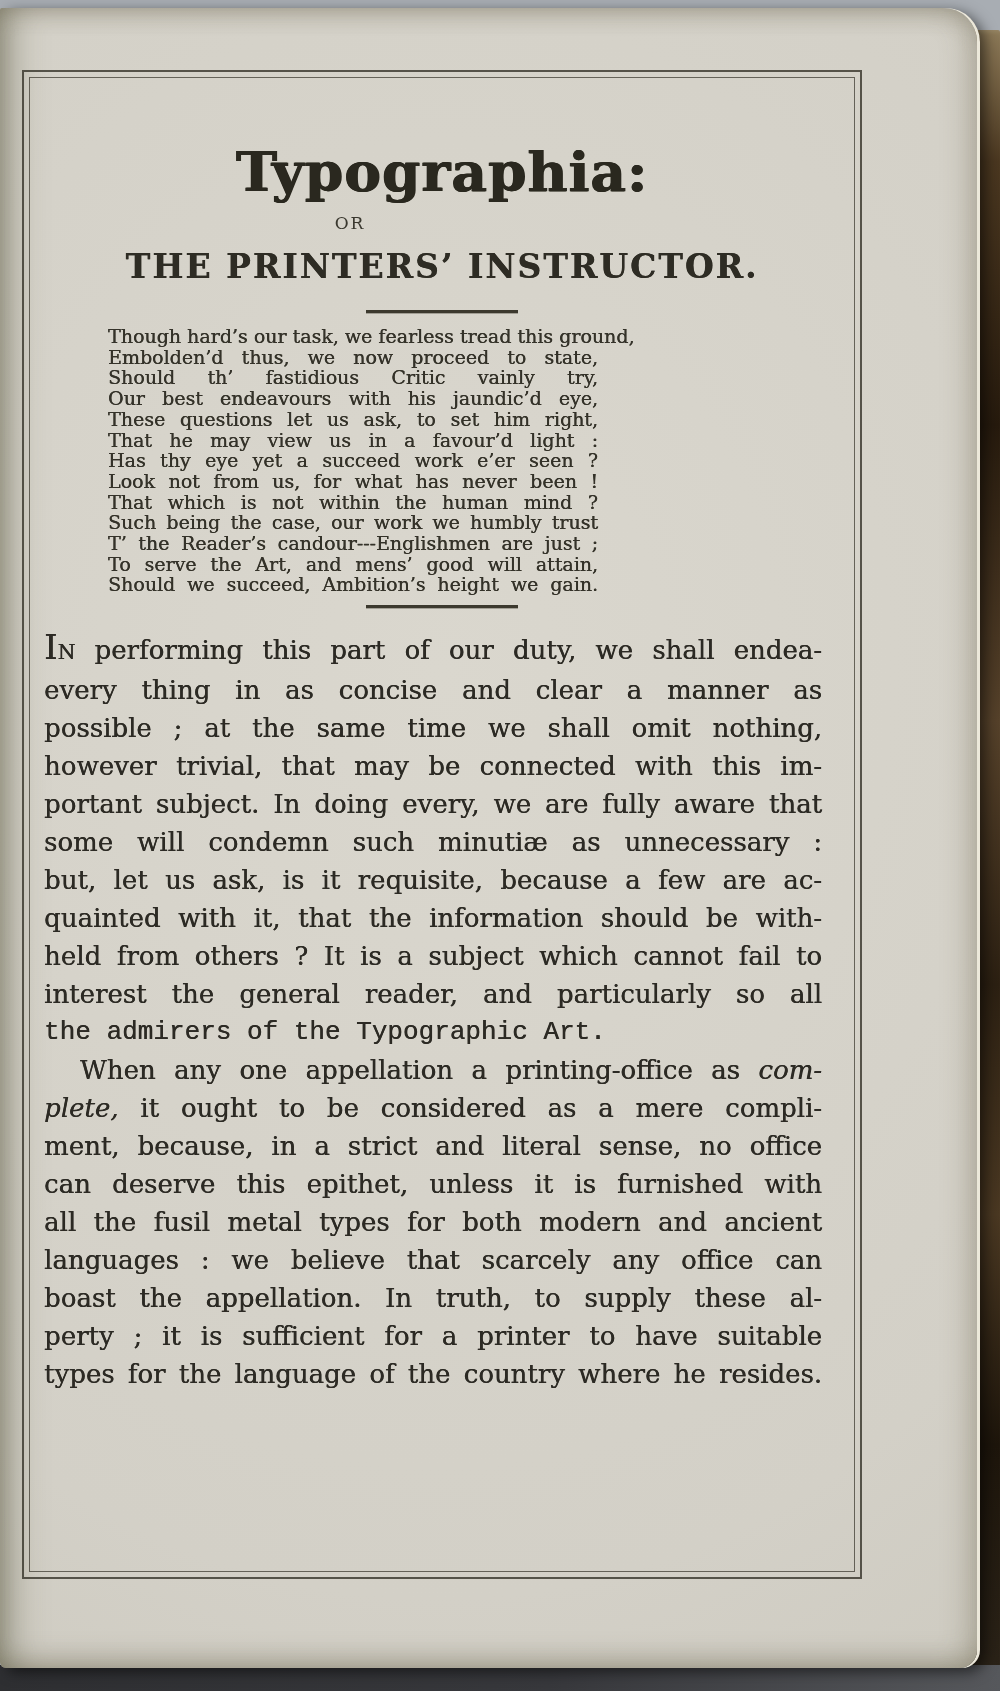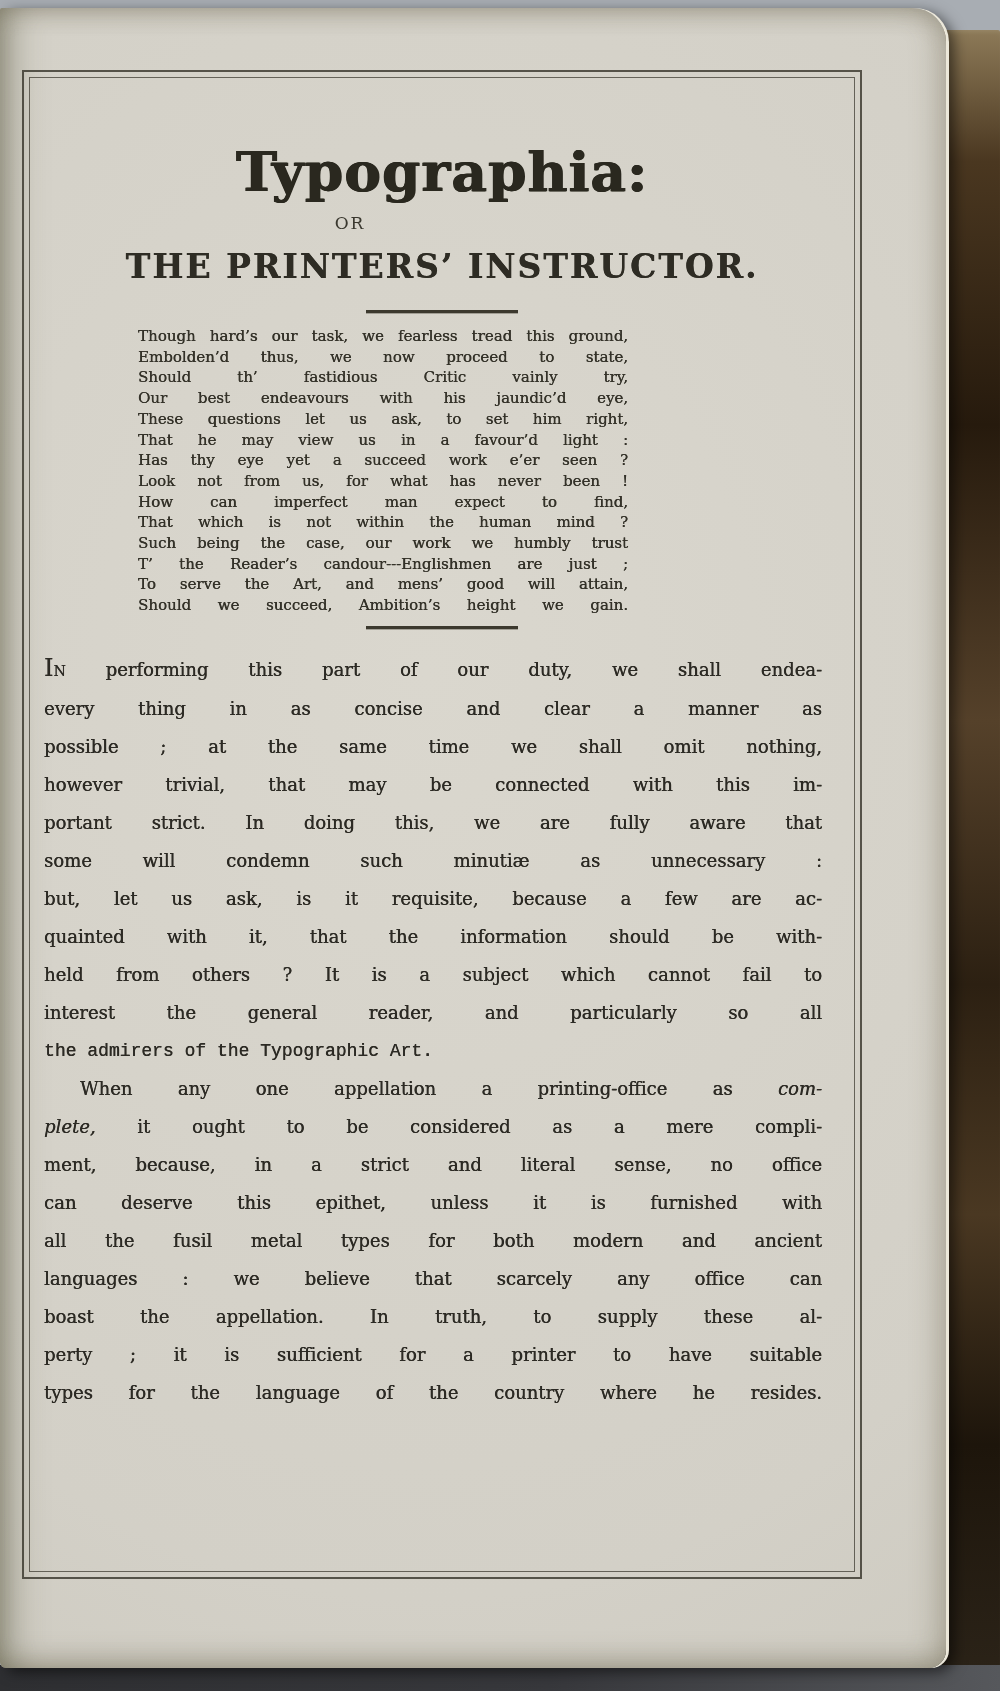--- a/index.html
+++ b/index.html
@@ -29,20 +29,21 @@
     background:
       radial-gradient(ellipse 130% 90% at 45% 40%, var(--paper,#dad7ce) 0%, #d3d0c7 62%, #c8c5ba 100%);
     border-radius:2px 34px 18px 6px;
     box-shadow:
       3px 0 0 #ece8da,
       8px 4px 14px rgba(0,0,0,.55),
       inset -12px 0 26px rgba(95,85,60,.22),
       inset 26px 0 36px -18px rgba(75,75,50,.5),
       inset 0 -18px 30px -14px rgba(105,100,78,.35),
       inset 0 16px 24px -14px rgba(105,100,78,.3);
+    padding-left: 31px;
   }
   
   .frame-outer{
     position:absolute;left:22px;top:62px;width:836px;height:1505px;
     border:2px solid rgba(52,50,40,.8);
   }
   .frame-inner{
     position:absolute;inset:5px;
     border:1px solid rgba(52,50,40,.7);
   }
@@ -65,28 +66,28 @@
     margin:14px 0 0;text-align:center;
     font-size:33px;line-height:38px;font-weight:bold;letter-spacing:2px;
     color:#2e2c24;text-shadow:0.4px 0 0 currentColor;
   }
   .rule{
     width:152px;height:3px;background:#3c392e;margin:24px auto 0;
     box-shadow:0 1px 0 rgba(60,57,46,.35);
   }
   .rule2{margin-top:10px;}
   .poem{
-    margin:13px 0 0 108px;width:490px;
-    font-size:15px;line-height:20.7px;color:#343229;
+    margin:13px 0 0 78px;width:490px;
+    font-size:19px;line-height:20.7px;color:#343229;
     text-shadow:0.3px 0 0 currentColor;
   }
   .poem .tline{white-space:nowrap;}
   .body-block{
     margin-left:14px;width:778px;
-    font-size:18px;line-height:38px;color:#2c2a24;
+    font-size:26px;line-height:38px;color:#2c2a24;
     text-shadow:0.35px 0 0 currentColor;
   }
   .body-block.first{margin-top:22px;}
   .tline{text-align:justify;text-align-last:justify;}
   .tline.noj{text-align:left;text-align-last:left;font-family:Liberation Mono, monospace;}
   .tline.ind{padding-left:36px;}
   .it{font-style:italic;}
   .sc{font-size:0.78em;}
   .lead{font-size:1.32em;line-height:1;}
 </style>
@@ -110,36 +111,35 @@
 
           <div class="poem" id="poem">
               <div class="tline"><span>Though hard’s our task, we fearless tread this ground,</span></div>
               <div class="tline"><span>Embolden’d thus, we now proceed to state,</span></div>
               <div class="tline"><span>Should th’ fastidious Critic vainly try,</span></div>
               <div class="tline"><span>Our best endeavours with his jaundic’d eye,</span></div>
               <div class="tline"><span>These questions let us ask, to set him right,</span></div>
               <div class="tline"><span>That he may view us in a favour’d light :</span></div>
               <div class="tline"><span>Has thy eye yet a succeed work e’er seen ?</span></div>
               <div class="tline"><span>Look not from us, for what has never been !</span></div>
-              <div class="tline"><span>How can imperfect man expect to find,</span></div>
               <div class="tline"><span>That which is not within the human mind ?</span></div>
               <div class="tline"><span>Such being the case, our work we humbly trust</span></div>
               <div class="tline"><span>T’ the Reader’s candour---Englishmen are just ;</span></div>
               <div class="tline"><span>To serve the Art, and mens’ good will attain,</span></div>
               <div class="tline"><span>Should we succeed, Ambition’s height we gain.</span></div>
             </div>
 
           <div class="rule rule2"></div>
 
           <div class="body-block first" id="para1">
               <div class="tline"><span class="lead">I</span><span class="sc">N</span><span> performing this part of our duty, we shall endea-</span></div>
               <div class="tline"><span>every thing in as concise and clear a manner as</span></div>
               <div class="tline"><span>possible ; at the same time we shall omit nothing,</span></div>
               <div class="tline"><span>however trivial, that may be connected with this im-</span></div>
-              <div class="tline"><span>portant strict. In doing this, we are fully aware that</span></div>
+              <div class="tline"><span>portant subject. In doing every, we are fully aware that</span></div>
               <div class="tline"><span>some will condemn such minutiæ as unnecessary :</span></div>
               <div class="tline"><span>but, let us ask, is it requisite, because a few are ac-</span></div>
               <div class="tline"><span>quainted with it, that the information should be with-</span></div>
               <div class="tline"><span>held from others ? It is a subject which cannot fail to</span></div>
               <div class="tline"><span>interest the general reader, and particularly so all</span></div>
               <div class="tline noj"><span>the admirers of the Typographic Art.</span></div>
             </div>
           <div class="body-block" id="para2">
               <div class="tline ind"><span>When any one appellation a printing-office as </span><span class="it">com-</span></div>
               <div class="tline"><span class="it">plete,</span><span> it ought to be considered as a mere compli-</span></div>

